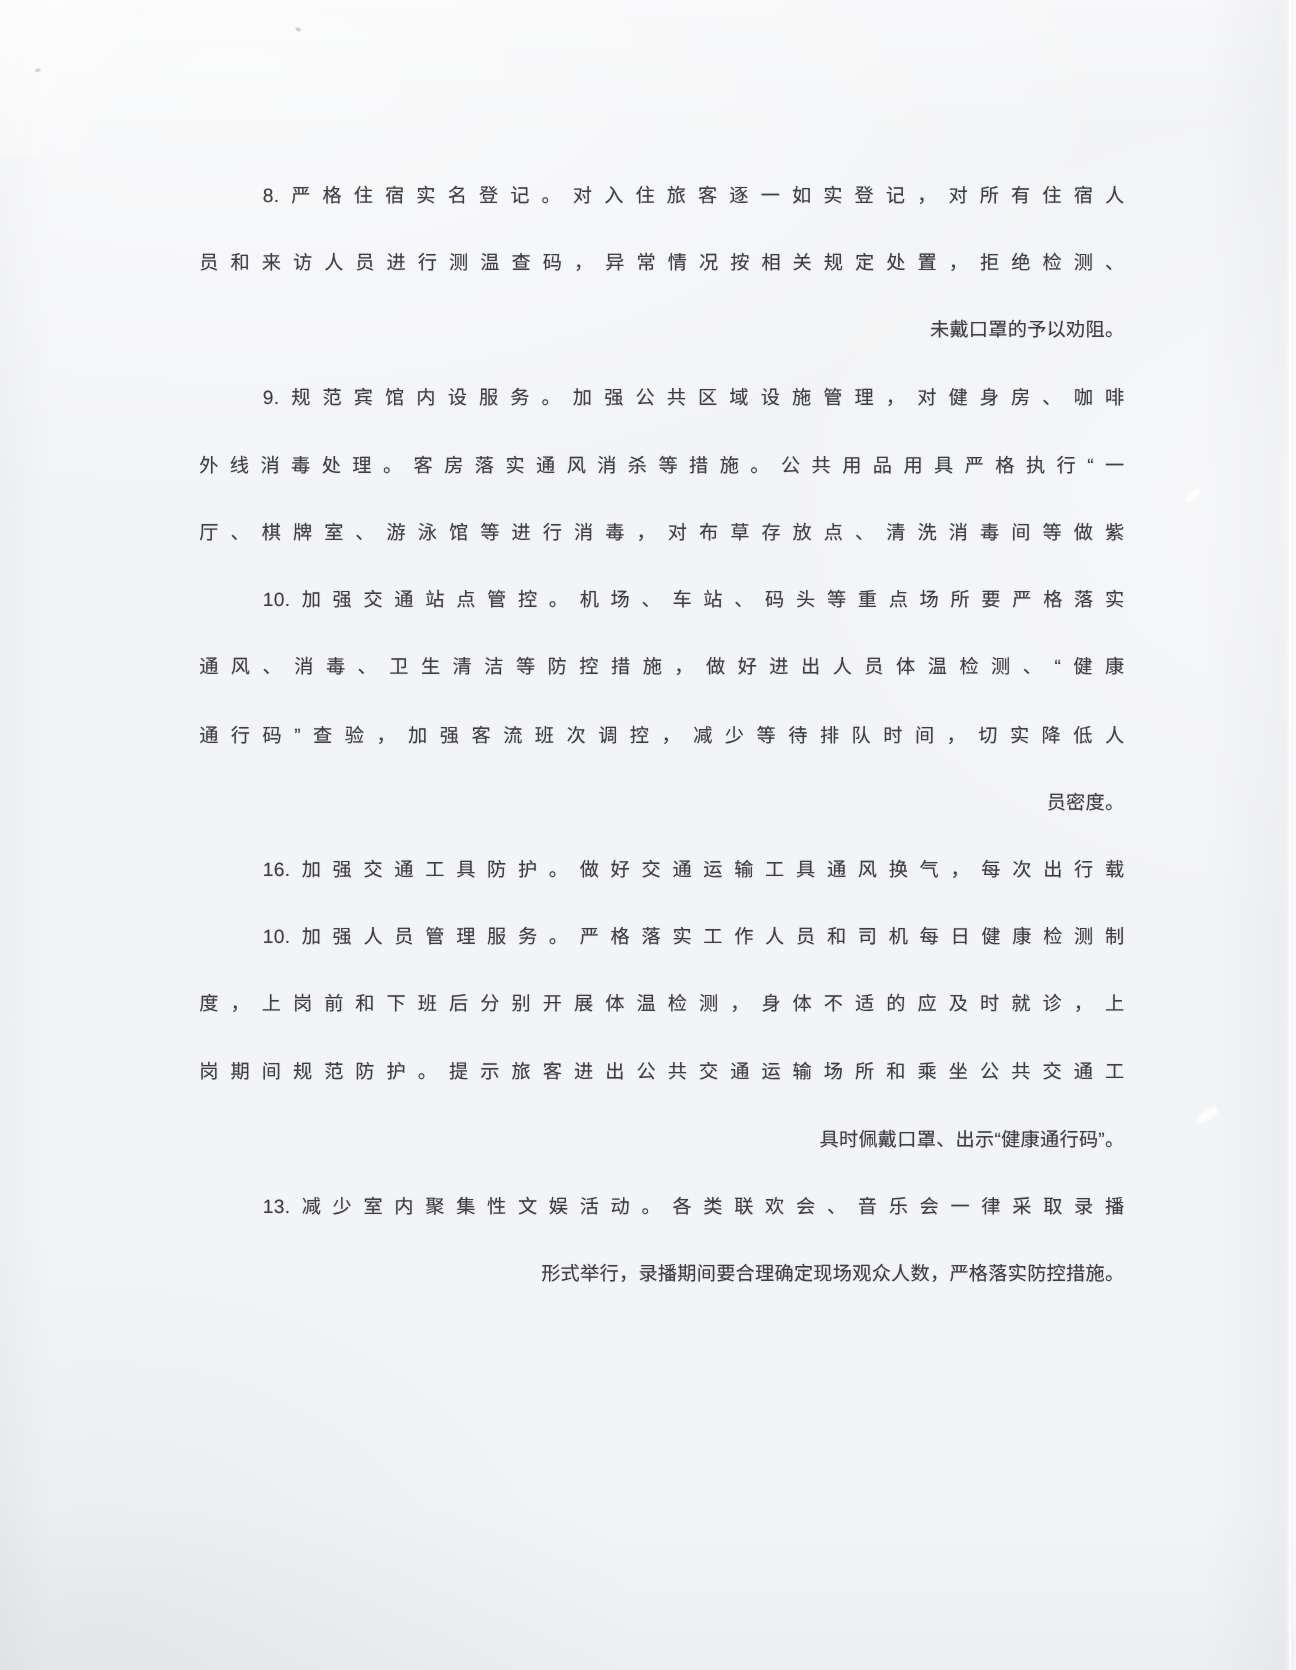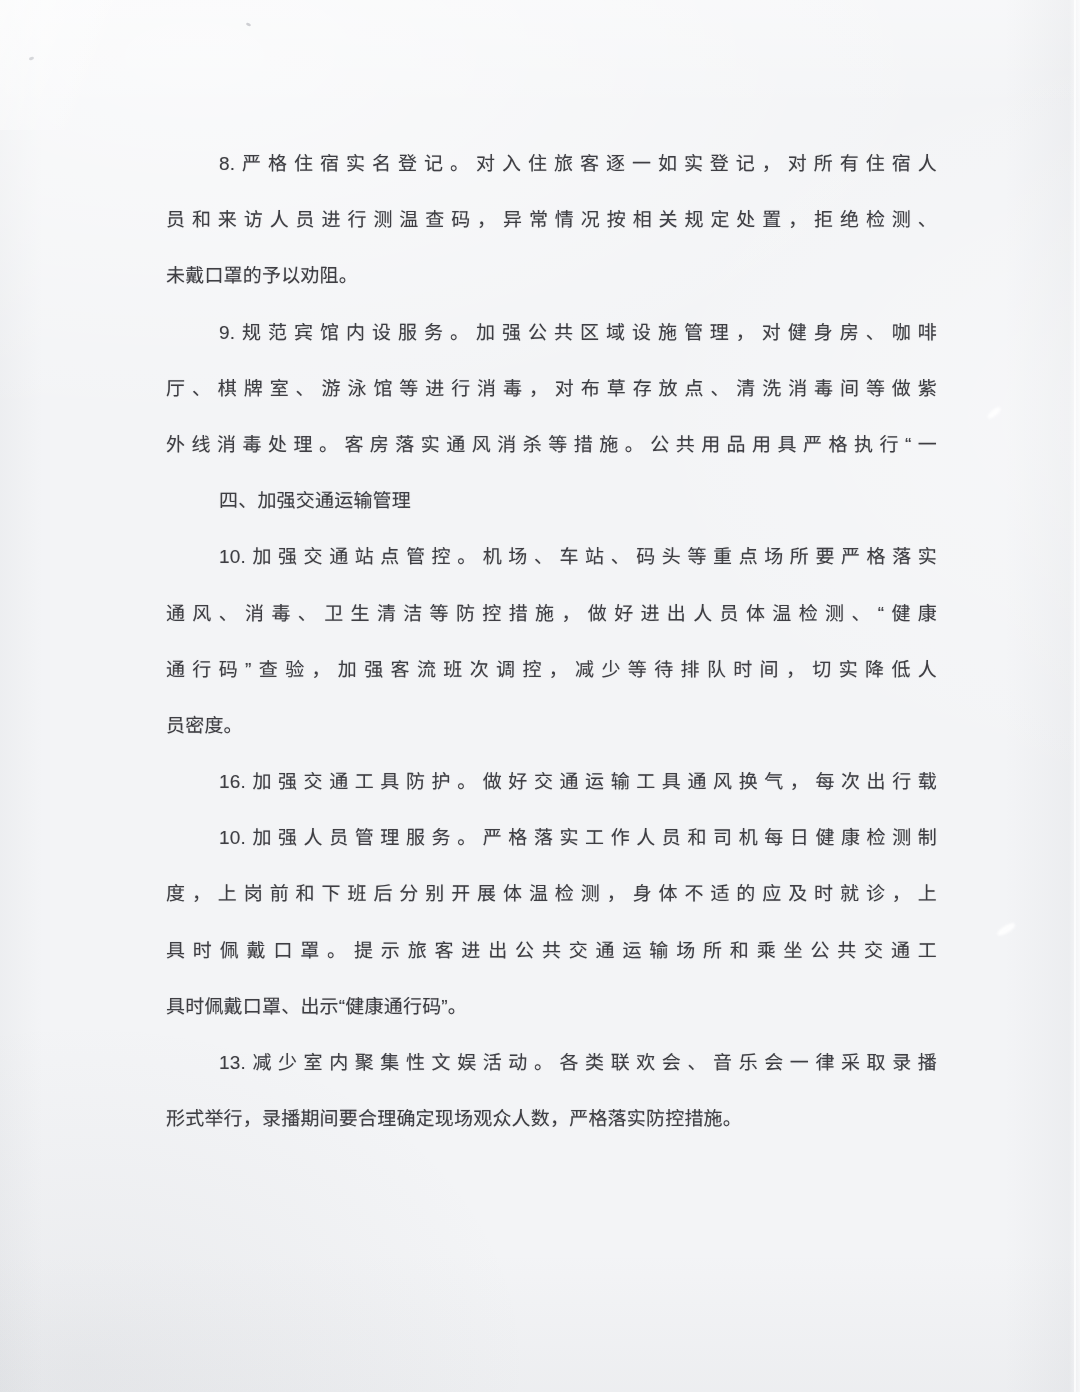--- a/index.html
+++ b/index.html
@@ -50,31 +50,31 @@
     width: 260px; height: 150px;
     background: linear-gradient(115deg, rgba(255,255,255,0.8) 0%, rgba(255,255,255,0) 55%);
     pointer-events: none;
   }
   
   .content {
     position: absolute;
     left: 166px;
     top: 136px;
     width: 771px;
-    font-size: 19px;
+    font-size: 16px;
     line-height: 56.2px;
     color: #3e3e43;
     text-shadow: 0 0 1px rgba(62,62,67,0.35);
     letter-spacing: 0.2px;
   }
   .ln {
     height: 56.2px;
     overflow: hidden;
     white-space: nowrap;
-    text-align: left;
+    text-align: right;
   }
   .ln.fill {
     white-space: normal;
     text-align: justify;
     text-align-last: justify;
   }
   .ln.indent { text-indent: 53px; }
   section { margin: 0; padding: 0; }
 </style>
 </head>
@@ -92,43 +92,40 @@
   <div class="content">
 
     <section>
       <div class="ln indent fill">8.严格住宿实名登记。对入住旅客逐一如实登记，对所有住宿人</div>
       <div class="ln fill">员和来访人员进行测温查码，异常情况按相关规定处置，拒绝检测、</div>
       <div class="ln">未戴口罩的予以劝阻。</div>
     </section>
 
     <section>
       <div class="ln indent fill">9.规范宾馆内设服务。加强公共区域设施管理，对健身房、咖啡</div>
+      <div class="ln fill">外线消毒处理。客房落实通风消杀等措施。公共用品用具严格执行“一</div>
       <div class="ln fill">厅、棋牌室、游泳馆等进行消毒，对布草存放点、清洗消毒间等做紫</div>
-      <div class="ln fill">外线消毒处理。客房落实通风消杀等措施。公共用品用具严格执行“一</div>
     </section>
 
-    <section>
-      <div class="ln indent">四、加强交通运输管理</div>
-    </section>
 
     <section>
       <div class="ln indent fill">10.加强交通站点管控。机场、车站、码头等重点场所要严格落实</div>
       <div class="ln fill">通风、消毒、卫生清洁等防控措施，做好进出人员体温检测、“健康</div>
       <div class="ln fill">通行码”查验，加强客流班次调控，减少等待排队时间，切实降低人</div>
       <div class="ln">员密度。</div>
     </section>
 
     <section>
       <div class="ln indent fill">16.加强交通工具防护。做好交通运输工具通风换气，每次出行载</div>
     </section>
 
     <section>
       <div class="ln indent fill">10.加强人员管理服务。严格落实工作人员和司机每日健康检测制</div>
       <div class="ln fill">度，上岗前和下班后分别开展体温检测，身体不适的应及时就诊，上</div>
-      <div class="ln fill">具时佩戴口罩。提示旅客进出公共交通运输场所和乘坐公共交通工</div>
+      <div class="ln fill">岗期间规范防护。提示旅客进出公共交通运输场所和乘坐公共交通工</div>
       <div class="ln">具时佩戴口罩、出示“健康通行码”。</div>
     </section>
 
 
     <section>
       <div class="ln indent fill">13.减少室内聚集性文娱活动。各类联欢会、音乐会一律采取录播</div>
       <div class="ln">形式举行，录播期间要合理确定现场观众人数，严格落实防控措施。</div>
     </section>
 
   </div>

